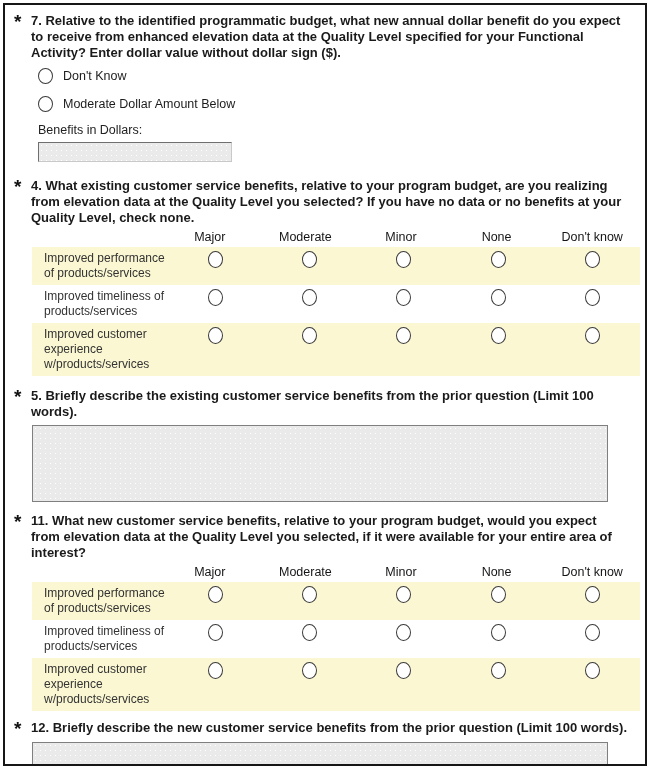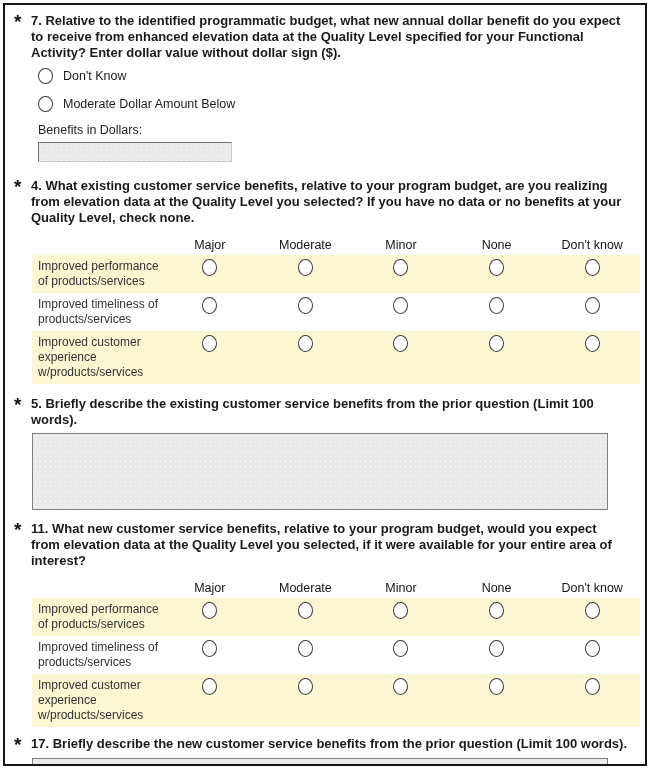--- a/index.html
+++ b/index.html
@@ -36,25 +36,25 @@
     background-color: #eaeaea;
     background-image: radial-gradient(#ffffff 0.9px, rgba(255,255,255,0) 0.9px);
     background-size: 5px 5px;
   }
   .text-input {
     margin-top: 5px; width: 194px; height: 20px;
     border: 1px solid; border-color: #6f6f6f #c9c9c9 #c9c9c9 #6f6f6f;
   }
 
   
-  .matrix { margin: 11px 0 0 18px; width: 608px; font-size: 12px; }
+  .matrix { margin: 3px 0 0 18px; width: 608px; font-size: 12px; }
   .mhead, .mrow { display: grid; grid-template-columns: 130px repeat(5, 1fr); }
   .mhead { height: 18px; align-items: end; }
   .mcol { text-align: center; color: #151515; font-size: 12.5px; line-height: 14px; padding-bottom: 3px; }
-  .mrow { padding: 3px 0 4px 0; }
+  .mrow { padding: 3px 0 4px 6px; }
   .mrow.alt { background: var(--row-highlight, #faf7d2); }
   .mlabel { padding: 1px 2px 0 6px; color: #333; line-height: 15px; }
   .mcell { display: flex; justify-content: center; align-items: flex-start; padding-top: 1px; }
   .mcell .radio { width: 15px; height: 17px; }
 
   
   .ta {
     position: relative; margin: 5px 0 0 18px; width: 576px;
     border: 1px solid #7f7f7f;
   }
@@ -241,19 +241,19 @@
         </div>
       <div class="mcell">
           <span class="radio"></span>
         </div>
     </div>
   </div>
 
   <div class="q sec-gap-q11">
     <span class="req">*</span>
     <div class="qtext">
-      <span>17. Briefly describe the </span><span class="u">new customer service benefits</span><span> from the prior question (Limit 100 words).</span>
+      <span>12. Briefly describe the </span><span class="u">new customer service benefits</span><span> from the prior question (Limit 100 words).</span>
     </div>
   </div>
 
   <div class="ta ta2 stipple"></div>
 
 </div>
 
 </body></html>

